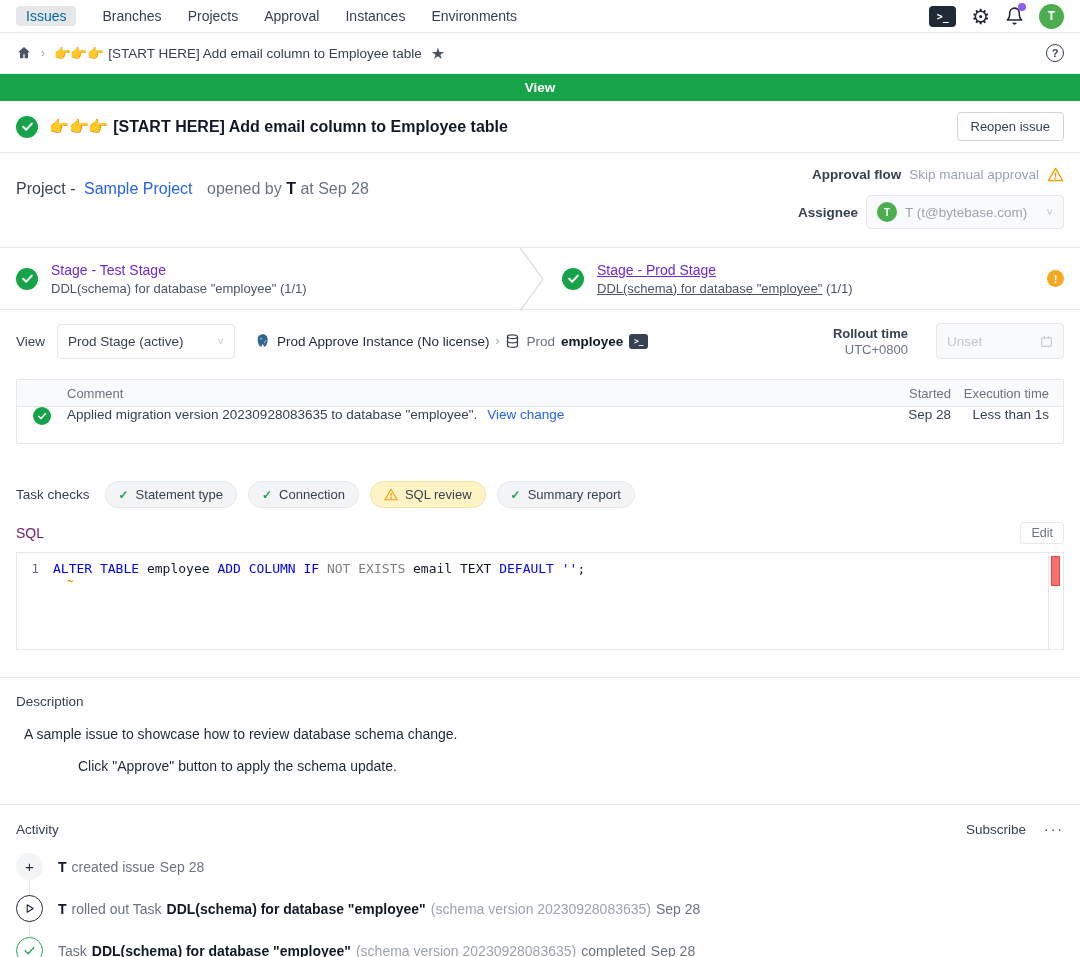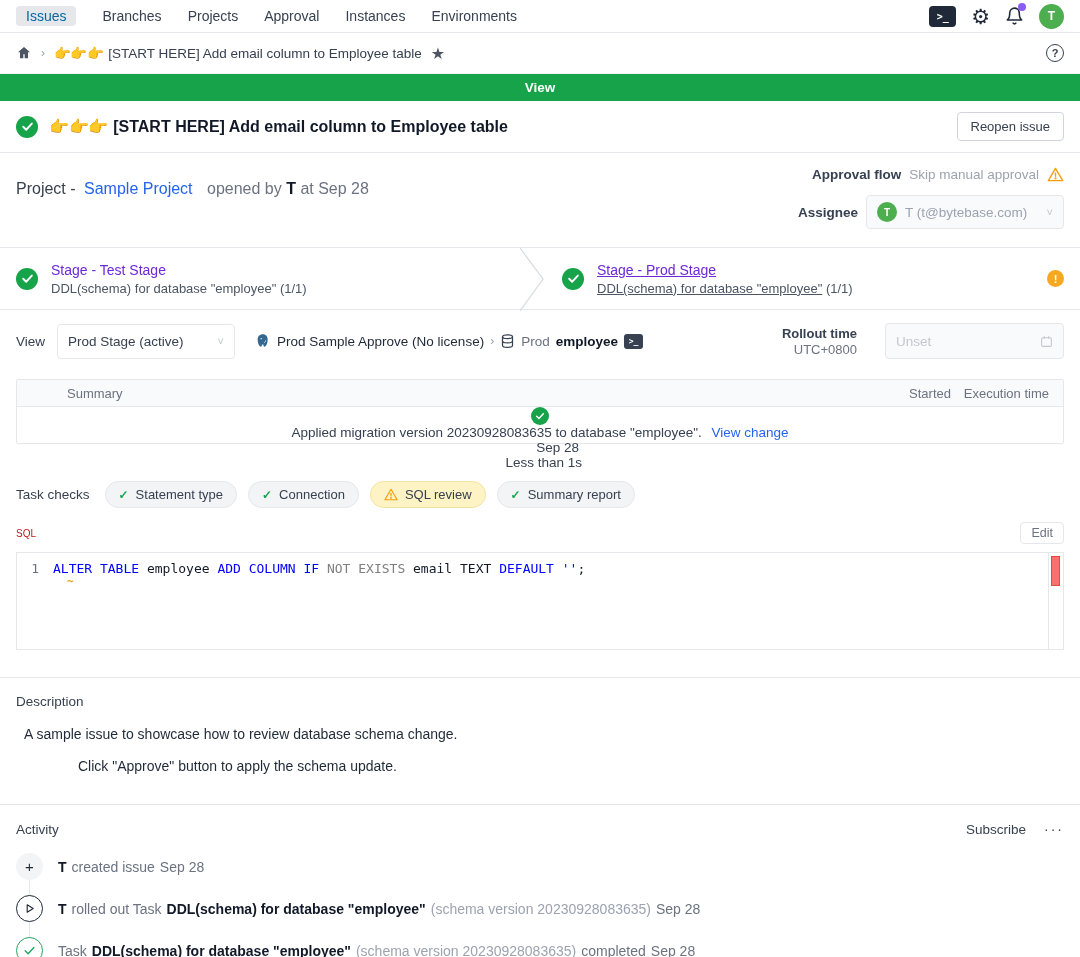--- a/index.html
+++ b/index.html
@@ -62,44 +62,44 @@
   .stage-bar { height:62px; padding:0 16px; display:flex; align-items:center; gap:12px; font-size:13.5px; }
   .stage-select { background:#fff; border:1px solid #e5e7eb; border-radius:4px; height:35px; width:178px; padding:0 10px; display:flex; align-items:center; color:#374151; cursor:pointer; }
   .db-crumb { display:flex; align-items:center; gap:6px; color:#1f2937; }
   .db-env { color:#6b7280; }
   .db-name { font-weight:bold; color:#111827; }
   .mini-term { width:19px; height:15px; background:#374151; border-radius:3px; color:#fff; font-family:"DejaVu Sans Mono",monospace; font-size:8px; font-weight:bold; display:flex; align-items:center; justify-content:center; }
   .rollout { margin-left:auto; display:flex; align-items:center; gap:28px; }
   .rollout-labels { text-align:right; font-size:13px; }
   .rollout-title { font-weight:bold; color:#374151; }
   .rollout-tz { color:#6b7280; margin-top:1px; }
-  .unset-box { background:#f9fafb; border:1px solid #e5e7eb; border-radius:4px; width:179px; height:36px; padding:0 10px; display:flex; align-items:center; color:#c3c7ce; }
+  .unset-box { background:#f9fafb; border:1px solid #e5e7eb; border-radius:4px; width:128px; height:36px; padding:0 10px; display:flex; align-items:center; color:#c3c7ce; }
 
   
   .task-table { margin:7px 16px 0; border:1px solid #e5e7eb; border-radius:2px; font-size:13px; }
   .tt-head { display:flex; background:#f9fafb; border-bottom:1px solid #e5e7eb; color:#6b7280; height:27px; align-items:center; }
-  .tt-row { display:flex; align-items:center; height:36px; font-size:13.5px;flex-direction:column; }
+  .tt-row { display:flex; align-items:flex-start; height:36px; font-size:13.5px; }
   .col-icon { width:50px; display:flex; justify-content:center; }
   .col-comment { flex:1; }
   .col-started { width:78px; text-align:right; }
   .col-exec { width:112px; text-align:right; padding-right:14px; }
   .tt-head .col-started, .tt-head .col-exec { color:#6b7280; }
   .check-sm { width:18px; height:18px; border-radius:50%; background:#16a34a; display:flex; align-items:center; justify-content:center; }
 
   
   .task-checks { margin:37px 16px 0; display:flex; align-items:center; gap:11px; }
   .tc-label { font-size:13.5px; color:#374151; margin-right:4px; }
   .pill { display:flex; align-items:center; gap:7px; border-radius:999px; padding:5px 13px; font-size:13px; cursor:pointer; }
   .pill.ok { background:#f3f4f6; border:1px solid #e5e7eb; color:#374151; }
   .pill.warn { background:#fdf3c4; border:1px solid #f3e3a1; color:#374151; }
   .tick { color:#16a34a; font-weight:bold; font-size:12px; }
 
   
   .sql-head { margin:14px 16px 0; display:flex; align-items:center; }
-  .sql-label { font-size:10px; color:#b91c1c; }
+  .sql-label { font-size:14px; color:#701a75; }
   .edit-btn { margin-left:auto; background:#fff; border:1px solid #e5e7eb; border-radius:4px; padding:3px 10px; font-size:12.5px; color:#6b7280; cursor:pointer; }
   .editor { margin:8px 16px 0; border:1px solid #e5e7eb; height:98px; position:relative; font-family:"DejaVu Sans Mono",monospace; font-size:13px; }
   .code-line { display:flex; padding-top:8px; }
   .gutter { width:36px; text-align:right; padding-right:14px; color:#6b7280; }
   .kw { color:#0000ff; }
   .muted-tok { color:#808080; }
   .str { color:#0000ff; }
   .plain { color:#111827; }
   .squiggle { position:absolute; left:50px; top:22px; color:#e5a000; font-weight:bold; font-size:11px; }
   .ruler { position:absolute; top:0; right:0; bottom:0; width:15px; border-left:1px solid #e5e7eb; }
@@ -250,21 +250,21 @@
     <span class="chev">˅</span>
   </div>
   <div class="db-crumb" style="margin-left:8px;">
     <span style="display:flex;">
       <svg width="16" height="16" viewBox="0 0 24 24">
           <path fill="#336791" d="M12 2C6.5 2 4 5.5 4 10c0 4 1.5 7.5 3 9.5 1 1.3 2.5 1.5 3 .5.4-.8 0-2 .5-2.5s1.5-.5 2 0 .1 1.7.5 2.5c.5 1 2 .8 3-.5 1.5-2 3-5.5 3-9.5 0-4.5-2.5-8-7-8z"></path>
           <circle cx="9.3" cy="8.5" r="1" fill="#fff"></circle>
           <path d="M14 14.5c1-.5 2-1.8 2-3" stroke="#fff" stroke-width="1" fill="none" stroke-linecap="round"></path>
         </svg>
     </span>
-    <span>Prod Sample Approve (No license)</span>
+    <span>Prod Approve Instance (No license)</span>
     <span class="crumb-sep">›</span>
     <span style="display:flex;">
       <svg width="15" height="16" viewBox="0 0 24 24" fill="none" stroke="#374151" stroke-width="2">
           <ellipse cx="12" cy="5" rx="8" ry="3"></ellipse>
           <path d="M4 5v14c0 1.7 3.6 3 8 3s8-1.3 8-3V5"></path>
           <path d="M4 12c0 1.7 3.6 3 8 3s8-1.3 8-3"></path>
         </svg>
     </span>
     <span class="db-env">Prod</span>
     <span class="db-name">employee</span>
@@ -284,21 +284,21 @@
             <line x1="16" y1="2.5" x2="16" y2="7"></line>
           </svg>
       </span>
     </div>
   </div>
 </div>
 
 <div class="task-table">
   <div class="tt-head">
     <div class="col-icon"></div>
-    <div class="col-comment">Summary</div>
+    <div class="col-comment">Comment</div>
     <div class="col-started">Started</div>
     <div class="col-exec">Execution time</div>
   </div>
   <div class="tt-row">
     <div class="col-icon">
       <span class="check-sm">
         <svg width="10" height="10" viewBox="0 0 24 24" fill="none" stroke="#fff" stroke-width="3.5" stroke-linecap="round" stroke-linejoin="round">
             <path d="M4 12.5l5.5 5.5L20 6.5"></path>
           </svg>
       </span>

